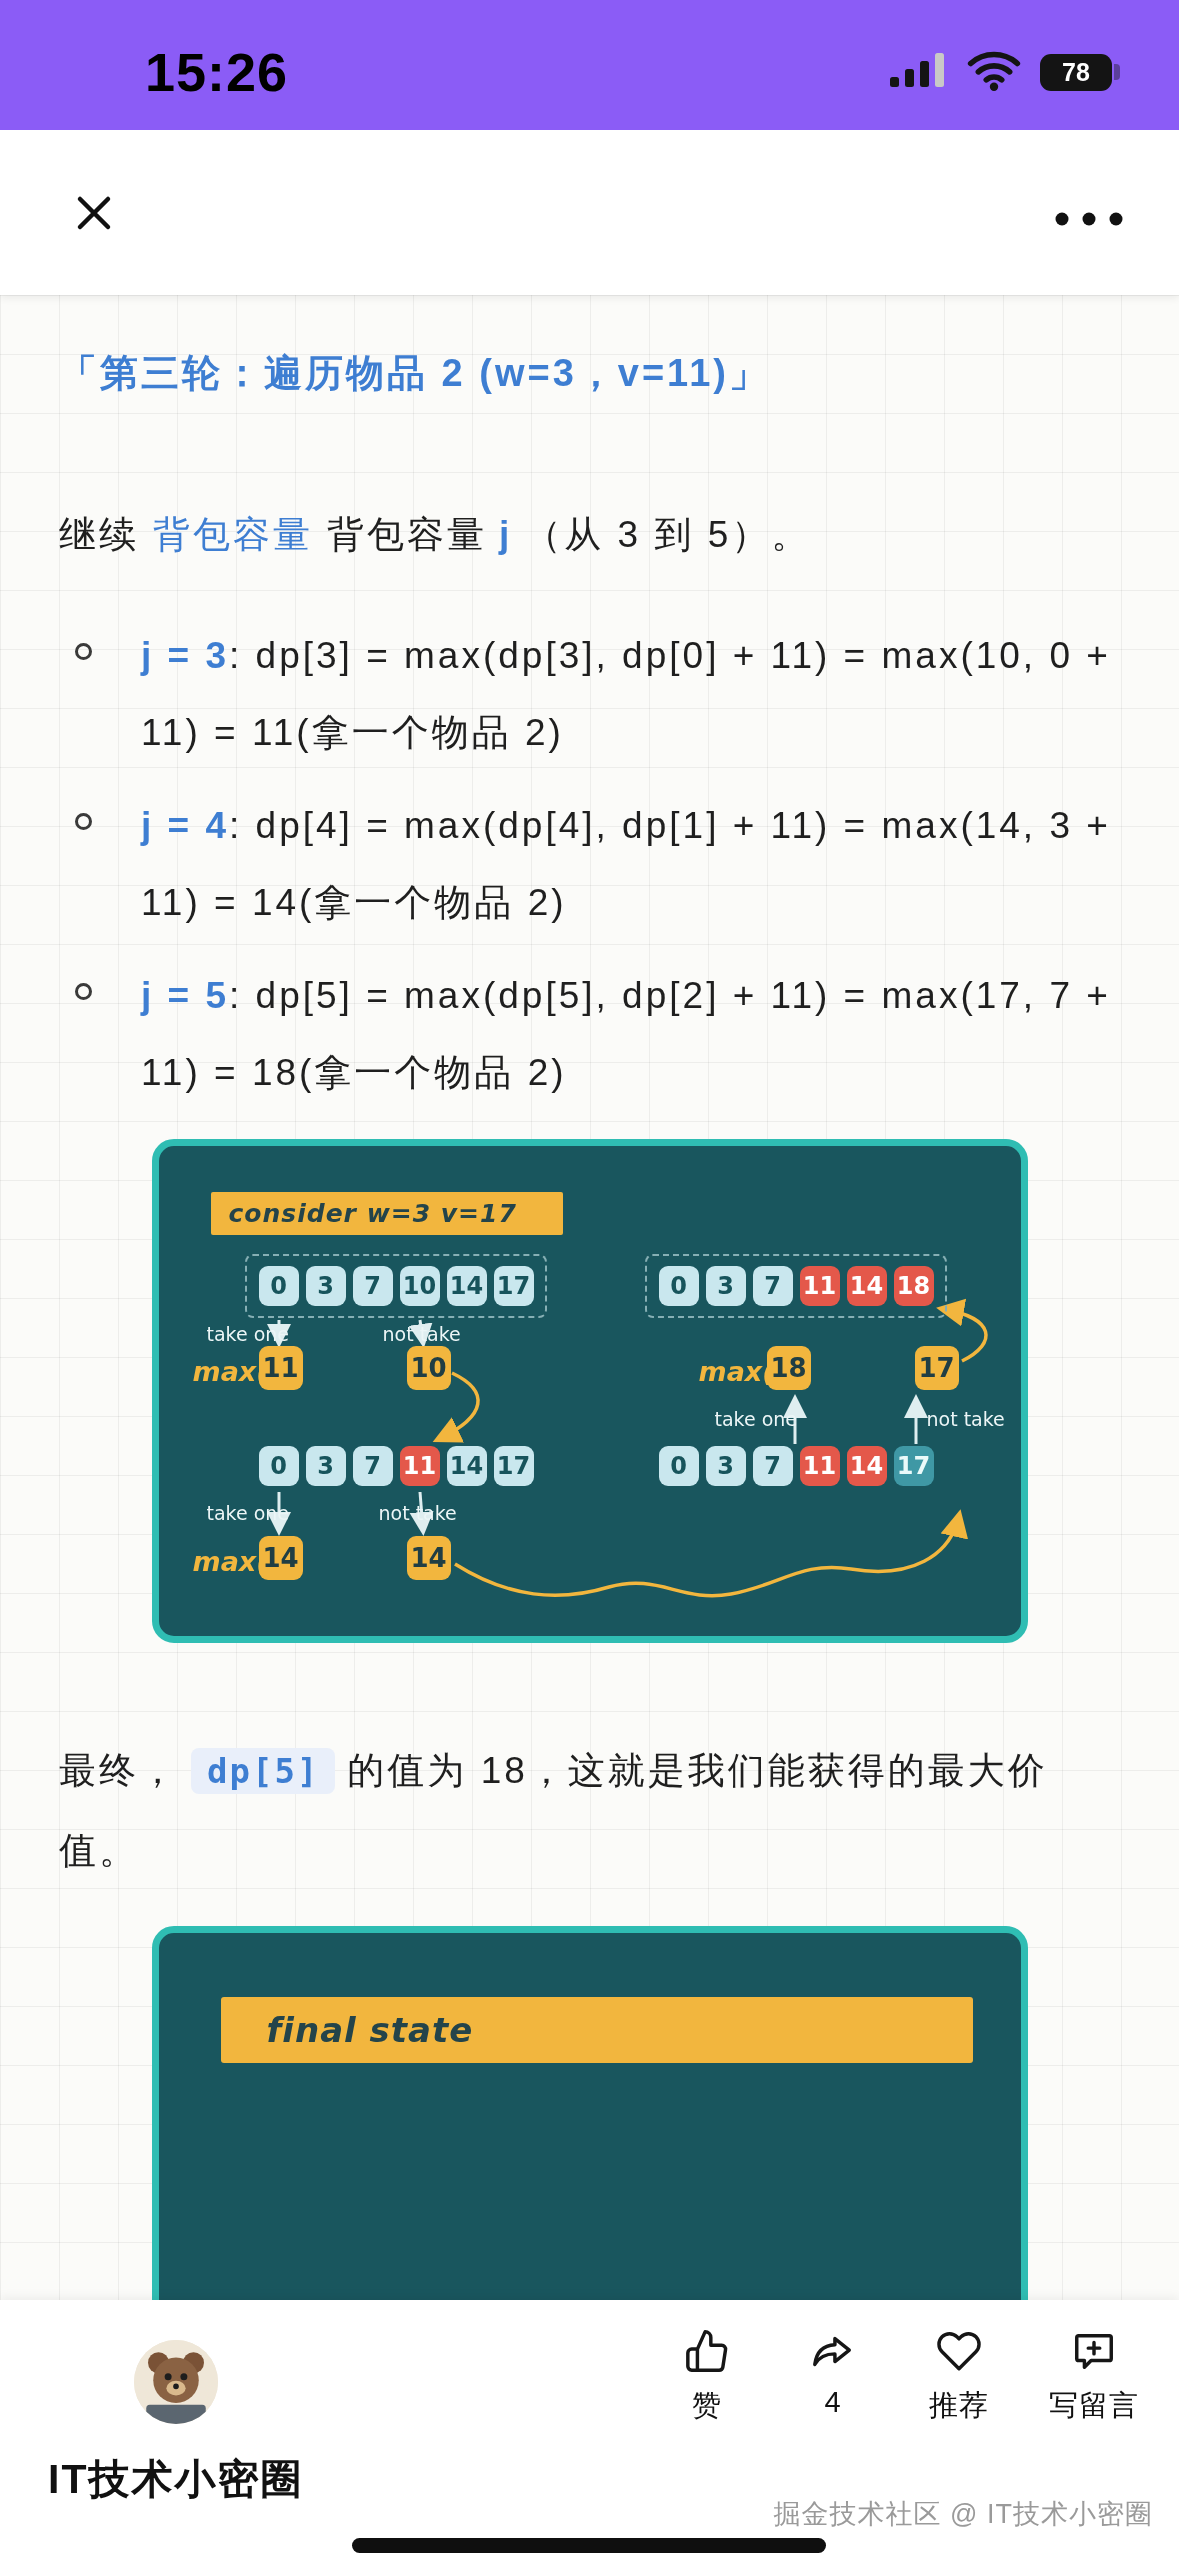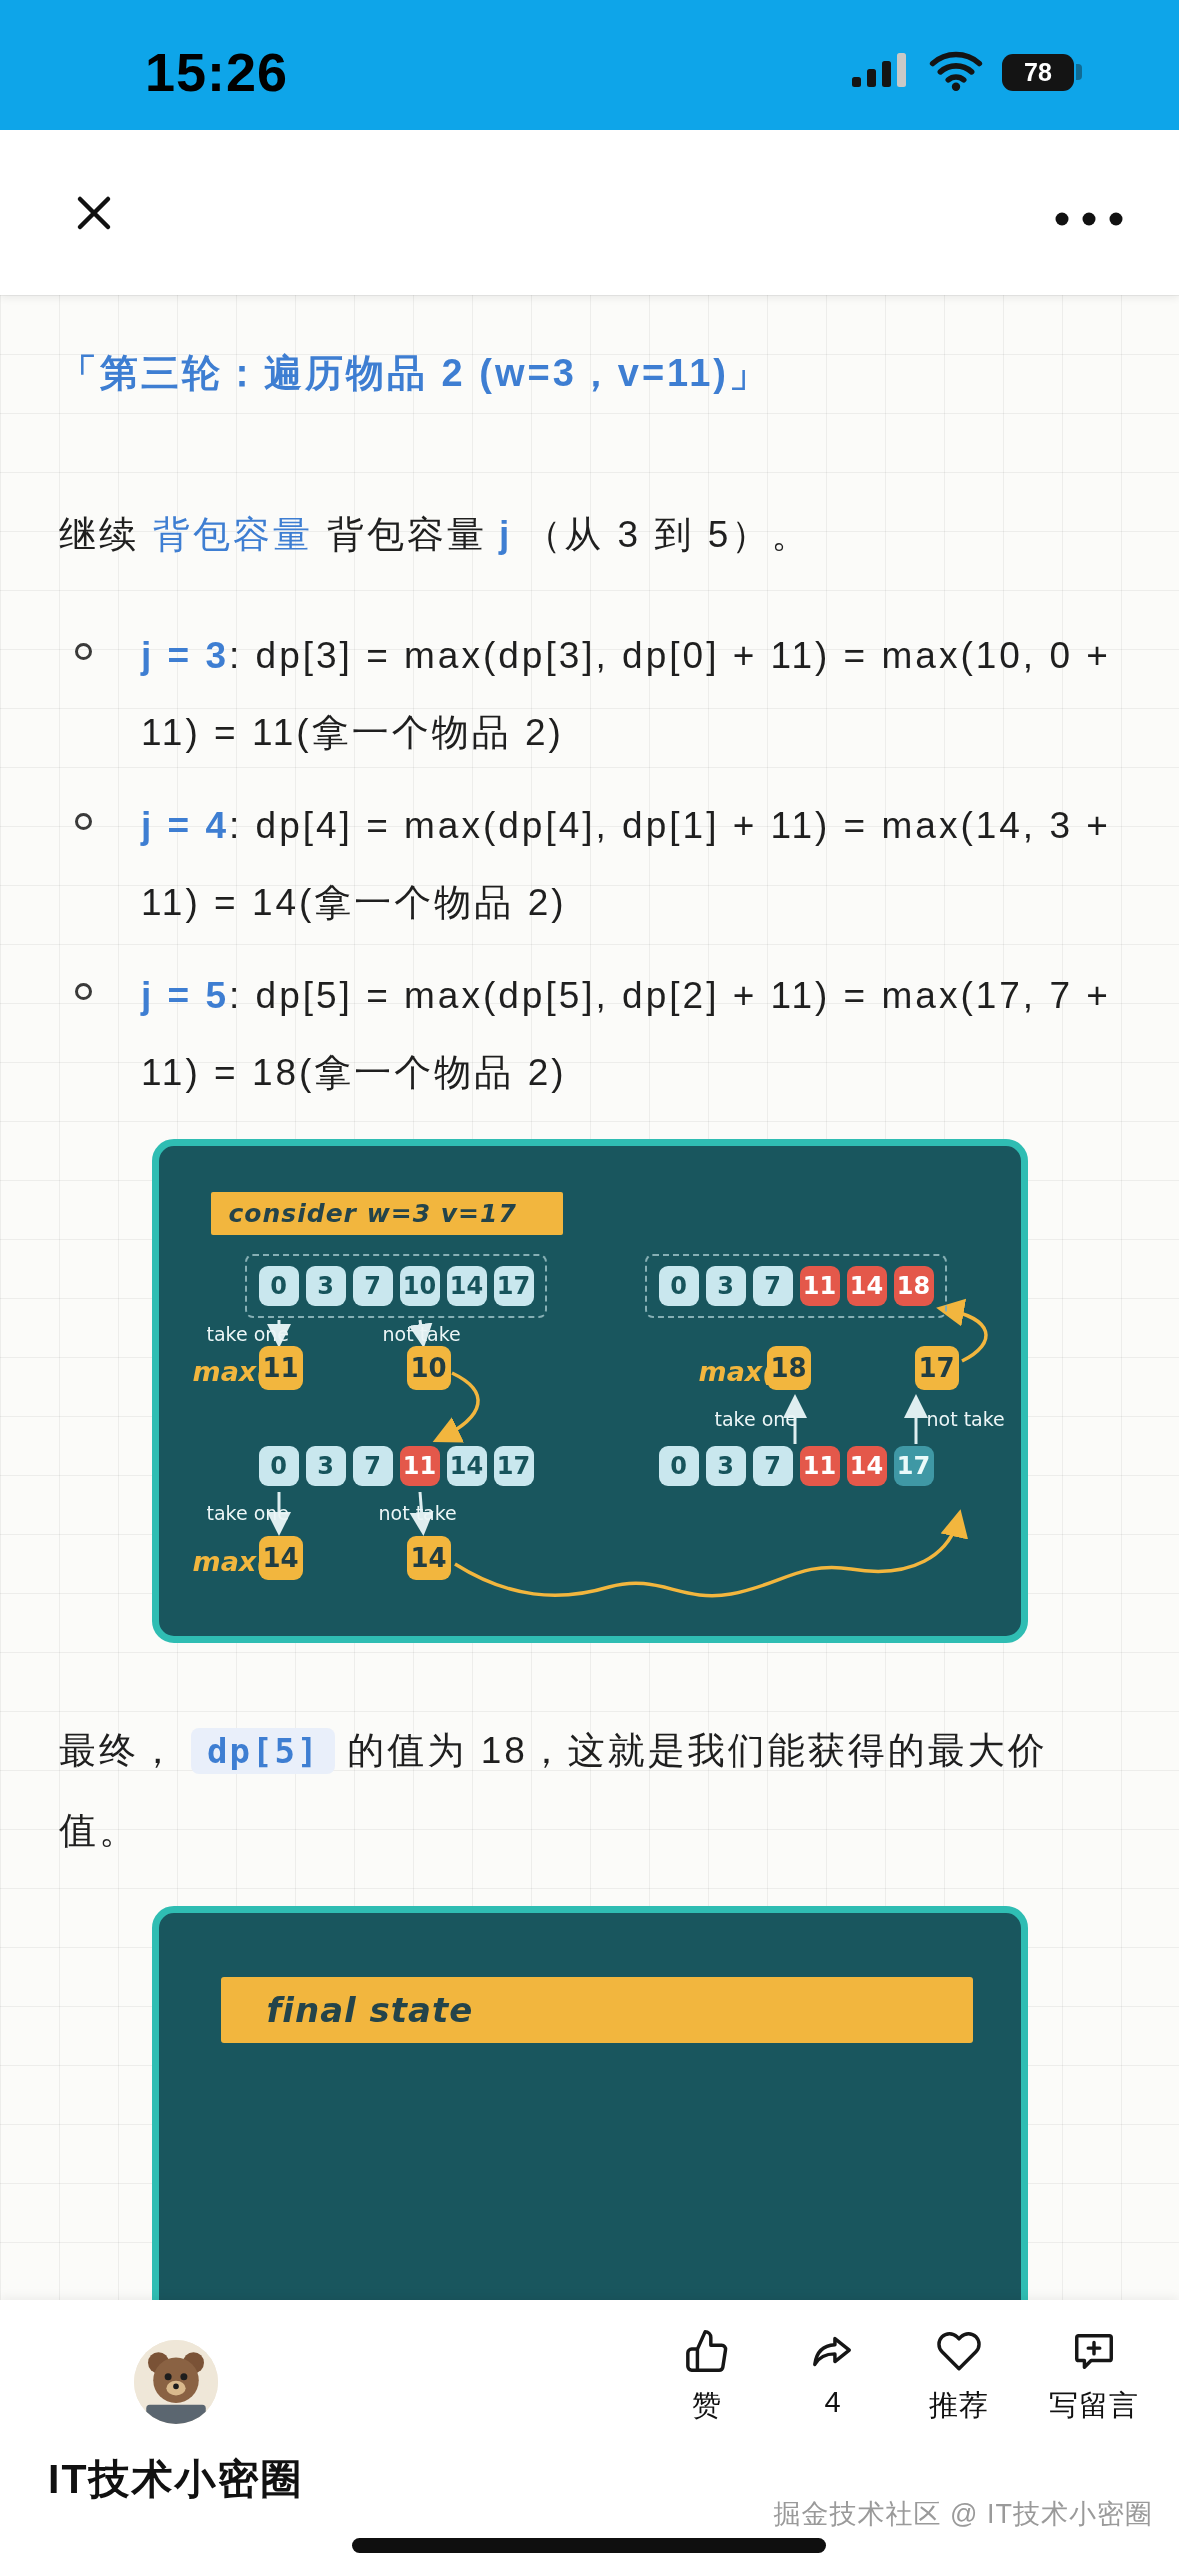--- a/index.html
+++ b/index.html
@@ -2,21 +2,21 @@
 <html><head>
 <meta charset="utf-8">
 <style>
   * { margin:0; padding:0; box-sizing:border-box; }
   html,body { width:1179px; height:2564px; }
   body { font-family:"Liberation Sans", sans-serif; background:#fff; overflow:hidden; }
   .screen { position:relative; width:1179px; height:2564px; background:#fff; overflow:hidden; }
 
   
   .status-bar { position:absolute; top:0; left:0; width:100%; height:130px;
-    display:flex; align-items:center; justify-content:space-between; padding:14px 97px 0 145px; z-index:20; background:#0ea5e9; }
+    display:flex; align-items:center; justify-content:space-between; padding:14px 59px 0 145px; z-index:20; background:#8b5cf6; }
   .time { font-size:54px; font-weight:700; color:#000; letter-spacing:1px; }
   .status-icons { display:flex; align-items:center; gap:18px; }
   .battery { width:72px; height:37px; border-radius:11px; background:#141414; color:#fff;
     font-size:25px; font-weight:700; display:flex; align-items:center; justify-content:center; }
   .battery-nub { width:6px; height:16px; background:rgba(20,20,20,.4); border-radius:0 4px 4px 0; margin-left:2px; }
 
   
   .nav-bar { position:absolute; top:130px; left:0; width:100%; height:165px; background:#fff; z-index:15;
     box-shadow:0 3px 8px rgba(0,0,0,.07); }
   .nav-close { position:absolute; left:58px; top:48px; width:72px; height:72px; background:none; border:none; cursor:pointer; }
@@ -63,21 +63,21 @@
   .dlabel { position:absolute; color:#ecf6f7; font-size:19px; font-family:"DejaVu Sans", sans-serif; white-space:nowrap; }
   .dmax { position:absolute; color:#f2b63e; font-size:27px; font-weight:700; font-style:italic;
     font-family:"DejaVu Sans", sans-serif; white-space:nowrap; }
   .mbox { position:absolute; width:44px; height:44px; background:#f2b63e; border-radius:9px; color:#203e44;
     font-size:26px; font-weight:700; display:flex; align-items:center; justify-content:center;
     font-family:"DejaVu Sans", sans-serif; }
   .d1-arrows { position:absolute; left:0; top:0; width:876px; height:504px; }
   .pw { stroke:#dfeef0; stroke-width:3;   fill:none; }
   .py { stroke:#f2b63e; stroke-width:3.5; fill:none; }
 
-  .outro { margin-top:68px; font-size:37px; color:#1f1f1f; letter-spacing:3px; line-height:80px; }
+  .outro { margin-top:88px; font-size:37px; color:#1f1f1f; letter-spacing:3px; line-height:80px; }
   .code-chip { background:#e9effa; color:#3e7ed2; border-radius:8px; padding:3px 16px; margin:0 12px;
     font-family:"DejaVu Sans Mono", monospace; font-size:34px; font-weight:700; letter-spacing:2px; }
 
   
   .footer { position:absolute; left:0; top:2300px; width:1179px; height:264px; background:#fff; z-index:25;
     box-shadow:0 -3px 10px rgba(0,0,0,.06); }
   .author { position:absolute; left:48px; top:40px; display:flex; align-items:center; gap:28px; cursor:pointer;flex-direction:column; }
   .avatar { width:84px; height:84px; border-radius:50%; overflow:hidden; background:#efe7d8; flex:none; }
   .avatar svg { width:84px; height:84px; display:block; }
   .author-name { font-size:41px; font-weight:700; color:#111; letter-spacing:2px; }

